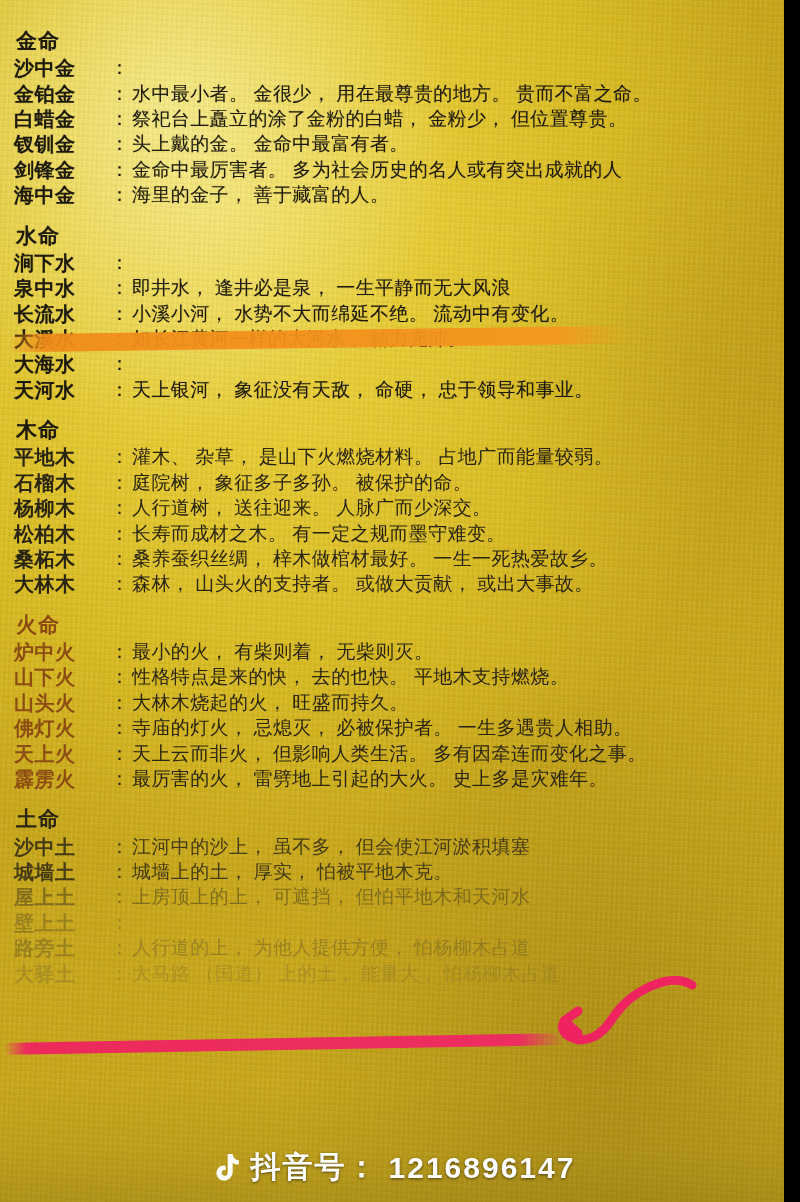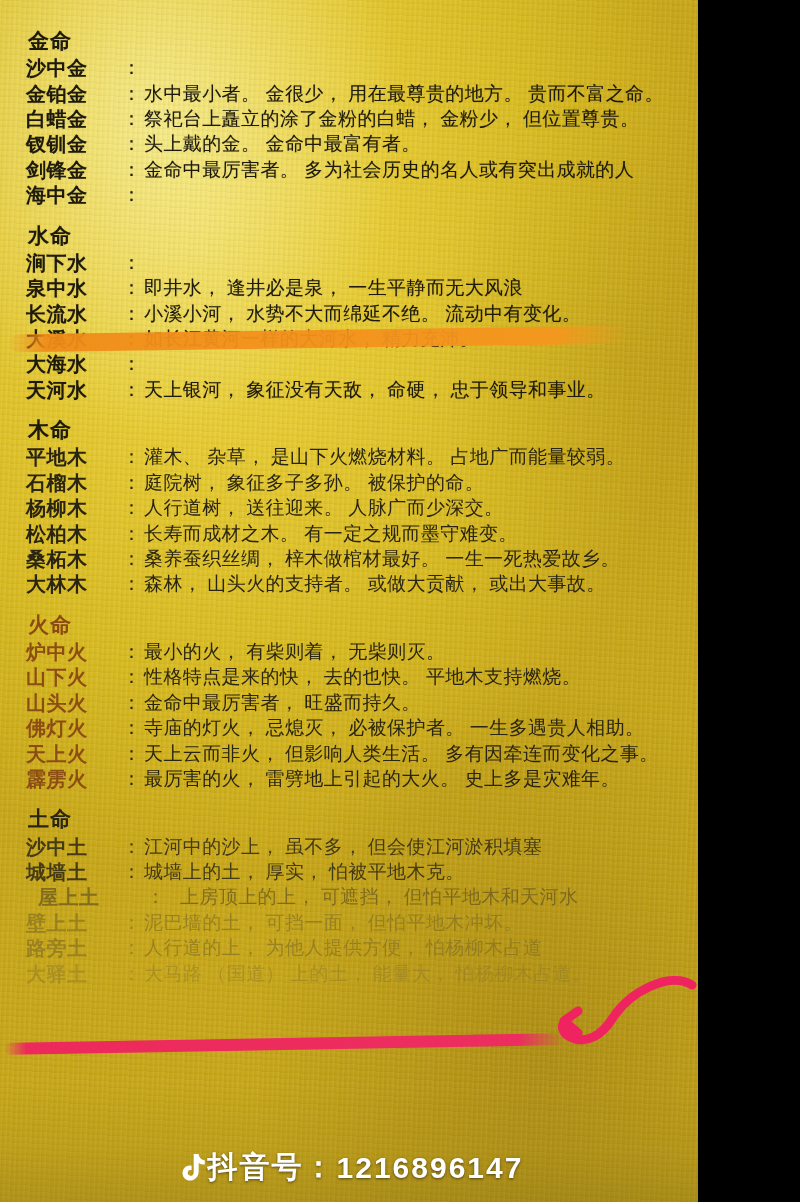--- a/index.html
+++ b/index.html
@@ -2,28 +2,27 @@
 <html><head>
 <meta charset="utf-8">
 <style>
   html, body {
     margin: 0;
     padding: 0;
     background: #000;
   }
   #page {
     position: relative;
-    width: 686px;
+    width: 784px;
     height: 1202px;
     overflow: hidden;
     background:
       radial-gradient(ellipse 70% 55% at 30% 18%, #f0d84a 0%, #e8cc34 35%, #d9bb22 70%, #c9a81a 100%),
       linear-gradient(160deg, #f4de58 0%, #e3c82e 40%, #cdae1c 75%, #b89a18 100%);
     font-family: "Liberation Serif", "DejaVu Serif", serif;
-    padding-left: 12px;
   }
   
   #page::before {
     content: "";
     position: absolute;
     inset: 0;
     background:
       radial-gradient(ellipse 55% 40% at 22% 10%, rgba(255,255,200,0.55), rgba(255,255,200,0) 65%),
       radial-gradient(ellipse 60% 45% at 78% 88%, rgba(120,90,10,0.30), rgba(120,90,10,0) 70%),
       radial-gradient(ellipse 40% 30% at 90% 30%, rgba(160,120,15,0.20), rgba(0,0,0,0) 70%);
@@ -75,21 +74,21 @@
   .desc {
     font-size: 19px;
     flex: 1 1 auto;
     letter-spacing: 0.4px;
   }
 
   
   .ink-dark   { color: #1d1a0c; text-shadow: 0 0 1px rgba(0,0,0,0.25); }
   .ink-mid    { color: #2a2510; }
   .ink-soft   { color: #3a3214; opacity: 0.92; }
-  .ink-fade1  { color: #6b5a1c; opacity: 0.75; margin-left: 12px; }
+  .ink-fade1  { color: #6b5a1c; opacity: 0.75; }
   .ink-fade2  { color: #7d6a22; opacity: 0.6; }
   .ink-fade3  { color: #8a7628; opacity: 0.45; }
   .head-fire  { color: #8a4a12; }
   .term-fire  { color: #8c4d14; }
 
   .gap { height: 10px; }
 
   
   .annot {
     position: absolute;
@@ -126,21 +125,21 @@
   
   .watermark {
     position: absolute;
     z-index: 8;
     left: 4px;
     right: 0;
     bottom: 14px;
     display: flex;
     align-items: center;
     justify-content: center;
-    gap: 1px;
+    gap: 10px;
     color: #ffffff;
     font-family: "Liberation Sans", sans-serif;
     font-size: 30px;
     font-weight: bold;
     letter-spacing: 2px;
     text-shadow: 0 1px 3px rgba(0,0,0,0.55);
   }
   .tt-note {
     display: inline-block;
     width: 28px;
@@ -184,20 +183,21 @@
       <span class="desc ink-dark">头上戴的金。  金命中最富有者。</span>
     </div>
     <div class="row">
       <span class="term ink-dark">剑锋金</span>
       <span class="colon ink-dark">：</span>
       <span class="desc ink-dark">金命中最厉害者。  多为社会历史的名人或有突出成就的人</span>
     </div>
     <div class="row">
       <span class="term ink-dark">海中金</span>
       <span class="colon ink-dark">：</span>
+      <span class="desc ink-dark">海里的金子，  善于藏富的人。</span>
     </div>
 
     <div class="gap"></div>
 
     <div class="section-head ink-dark">水命</div>
     <div class="row">
       <span class="term ink-dark">涧下水</span>
       <span class="colon ink-dark">：</span>
     </div>
     <div class="row">
@@ -268,21 +268,21 @@
       <span class="desc ink-mid">最小的火，  有柴则着，  无柴则灭。</span>
     </div>
     <div class="row">
       <span class="term term-fire">山下火</span>
       <span class="colon ink-mid">：</span>
       <span class="desc ink-mid">性格特点是来的快，  去的也快。  平地木支持燃烧。</span>
     </div>
     <div class="row">
       <span class="term term-fire">山头火</span>
       <span class="colon ink-mid">：</span>
-      <span class="desc ink-mid">金命中最厉害者，  旺盛而持久。</span>
+      <span class="desc ink-mid">大林木烧起的火，  旺盛而持久。</span>
     </div>
     <div class="row">
       <span class="term term-fire">佛灯火</span>
       <span class="colon ink-mid">：</span>
       <span class="desc ink-mid">寺庙的灯火，  忌熄灭，  必被保护者。  一生多遇贵人相助。</span>
     </div>
     <div class="row">
       <span class="term term-fire">天上火</span>
       <span class="colon ink-mid">：</span>
       <span class="desc ink-mid">天上云而非火，  但影响人类生活。  多有因牵连而变化之事。</span>
@@ -307,21 +307,20 @@
       <span class="desc ink-soft">城墙上的土，  厚实，  怕被平地木克。</span>
     </div>
     <div class="row">
       <span class="term ink-fade1">屋上土</span>
       <span class="colon ink-fade1">：</span>
       <span class="desc ink-fade1">上房顶上的上，  可遮挡，  但怕平地木和天河水</span>
     </div>
     <div class="row">
       <span class="term ink-fade2">壁上土</span>
       <span class="colon ink-fade2">：</span>
-      <span class="desc ink-fade2">泥巴墙的土，  可挡一面，  但怕平地木冲坏。</span>
     </div>
     <div class="row">
       <span class="term ink-fade2">路旁土</span>
       <span class="colon ink-fade2">：</span>
       <span class="desc ink-fade2">人行道的上，  为他人提供方便，  怕杨柳木占道</span>
     </div>
     <div class="row">
       <span class="term ink-fade3">大驿土</span>
       <span class="colon ink-fade3">：</span>
       <span class="desc ink-fade3">大马路  （国道）  上的土，  能量大，  怕杨柳木占道。</span>

